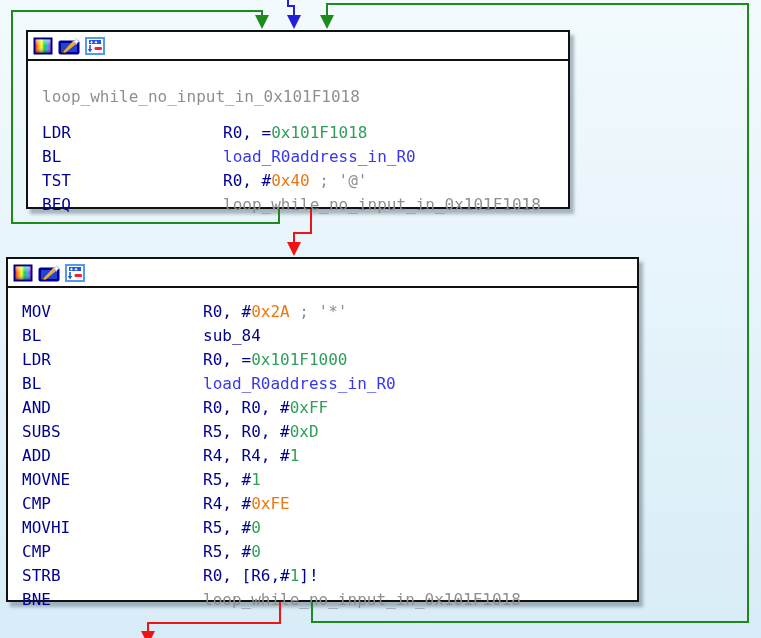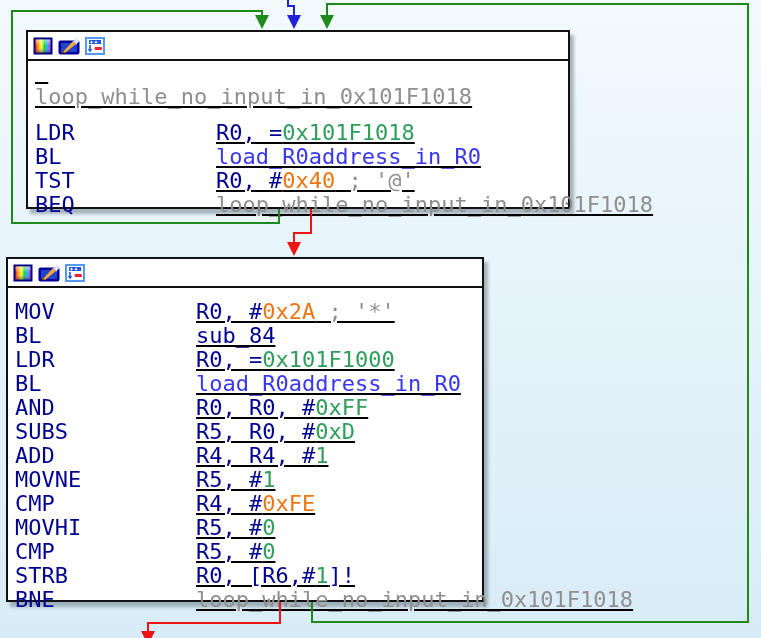--- a/index.html
+++ b/index.html
@@ -13,21 +13,21 @@
   .node{
     position:absolute;background:#fff;border:2px solid var(--node-border,#111);
     box-shadow:4px 5px 3px rgba(100,115,130,.5);z-index:2;box-sizing:border-box;
   }
   .titlebar{
     height:27px;border-bottom:2px solid var(--node-border,#111);
     display:flex;align-items:center;gap:5px;padding-left:5px;box-sizing:content-box;
     background:#fff;
   }
   .icon-btn{display:inline-flex;cursor:pointer;line-height:0;}
-  .rows{font-size:22px;line-height:24px;white-space:pre;padding-left:7px;text-decoration:underline;}
+  .rows{font-size:16px;line-height:24px;white-space:pre;padding-left:14px;}
   .row{height:24px;}
   .mn{display:inline-block;width:181px;color:var(--navy,#000090);margin-top:12px;}
   .c-navy{color:var(--navy,#000090);margin-top:12px;}
   .c-blue{color:var(--nameblue,#3737f0);}
   .c-green{color:var(--numgreen,#2f9e5a);margin-top:11px;}
   .c-orange{color:var(--numorange,#ec7612);}
   .c-gray{color:var(--gray,#8f8f8f);}
 </style>
 </head>
 <body>
@@ -100,21 +100,21 @@
     <path d="M6.5,3.4 l0.6,1.2 l1.2,0.6 l-1.2,0.6 l-0.6,1.2 l-0.6,-1.2 l-1.2,-0.6 l1.2,-0.6 z" fill="#ffffff"></path>
     <path d="M11,3.4 l0.6,1.2 l1.2,0.6 l-1.2,0.6 l-0.6,1.2 l-0.6,-1.2 l-1.2,-0.6 l1.2,-0.6 z" fill="#ffffff"></path>
     <polyline points="5,8 5,12" fill="none" stroke="#2255dd" stroke-width="1.6"></polyline>
     <polygon points="2.8,12 7.2,12 5,15.5" fill="#2255dd"></polygon>
     <rect x="9.5" y="10" width="7.5" height="3" rx="1.2" fill="#ee2233"></rect>
   </svg>
 </span>
         </div>
         <div class="rows"><div class="row">&nbsp;</div><div class="row"><span class="c-gray">loop_while_no_input_in_0x101F1018</span></div><div class="row"><span class="mn">LDR</span><span class="c-navy">R0, =</span><span class="c-green">0x101F1018</span></div><div class="row"><span class="mn">BL</span><span class="c-blue">load_R0address_in_R0</span></div><div class="row"><span class="mn">TST</span><span class="c-navy">R0, #</span><span class="c-orange">0x40</span><span class="c-gray"> ; '@'</span></div><div class="row"><span class="mn">BEQ</span><span class="c-gray">loop_while_no_input_in_0x101F1018</span></div></div>
       </div>
-      <div class="node" style="left: 6px; top: 257px; width: 478px; height: 345px;">
+      <div class="node" style="left: 6px; top: 257px; width: 633px; height: 345px;">
         <div class="titlebar">
           <span class="icon-btn">
   <svg width="20" height="18" viewBox="0 0 20 18">
     <rect x="0.5" y="0.5" width="19" height="17" fill="#000080"></rect>
     <rect x="2.5" y="2.5" width="15" height="13" fill="url(#rb)"></rect>
     <rect x="2.5" y="2.5" width="15" height="13" fill="url(#rbshade)"></rect>
   </svg>
 </span>
           <span class="icon-btn">
   <svg width="22" height="18" viewBox="0 0 22 18">

